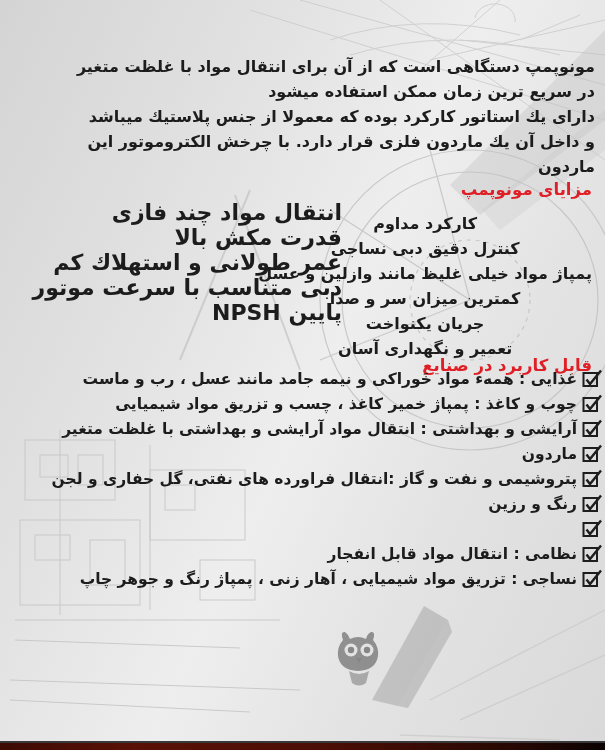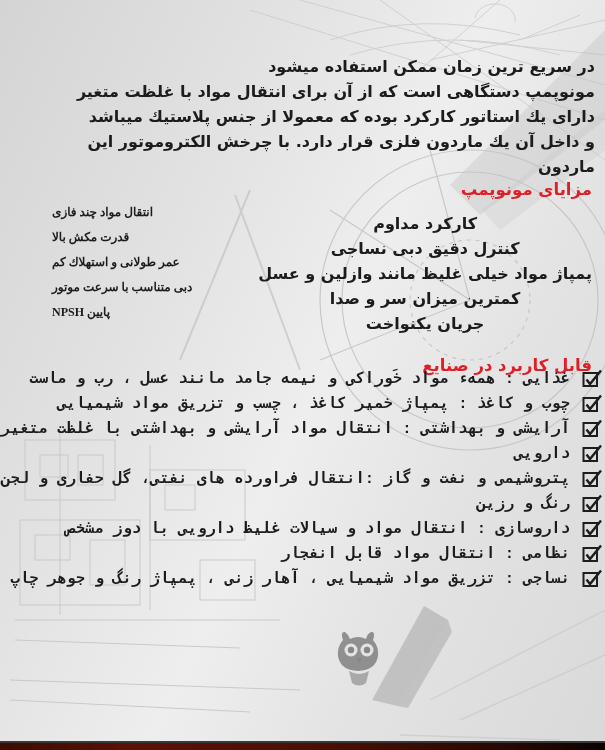--- a/index.html
+++ b/index.html
@@ -27,31 +27,30 @@
   }
   .heading-1{top:177px;}
   .heading-2{top:353px;}
   .adv-primary{
     position:absolute;top:211px;right:13px;
     text-align:center;font-size:16px;line-height:25px;
     white-space:nowrap;
   }
   .adv-secondary{
     position:absolute;top:200px;left:52px;width:290px;
-    text-align:left;font-size:12px;line-height:25px;
+    text-align:right;font-size:22px;line-height:25px;
     white-space:nowrap;
-    font-family:Liberation Serif, serif;
   }
   .checklist{
     position:absolute;top:366px;right:3px;left:10px;
     font-size:15.5px;
   }
   .check-row{
     display:flex;align-items:center;justify-content:flex-start;
-    height:25px;gap:12px;font-family:Liberation Mono, monospace;
+    height:25px;gap:5px;
   }
   .check-row .box{
     flex:0 0 auto;width:20px;height:19px;display:flex;align-items:center;justify-content:center;
   }
   .check-row .label{
     white-space:nowrap;letter-spacing:-0.3px;
   }
   .footer-line{
     position:absolute;left:0;right:0;bottom:7px;height:2px;
     background:#39393b;z-index:3;
@@ -127,34 +126,35 @@
       <circle cx="351" cy="650" r="3.2" fill="#2b2b2b"></circle>
       <circle cx="367" cy="650" r="3.2" fill="#2b2b2b"></circle>
       <path d="M356 658 l3 5 l3 -5 z" fill="#2b2b2b"></path>
       <path d="M349 671 q10 6 20 0 l-3 12 q-7 5 -14 0 z" fill="#3d3d3d" opacity="0.7"></path>
     </g>
   </svg>
 
   <div class="content">
 
     <div class="intro">
+      <div>مونوپمپ دستگاهی است که از آن برای انتقال مواد با غلظت متغیر</div>
       <div>در سریع ترین زمان ممکن استفاده میشود</div>
-      <div>مونوپمپ دستگاهی است که از آن برای انتقال مواد با غلظت متغیر</div>
       <div>دارای یك استاتور کارکرد بوده که معمولا از جنس پلاستیك میباشد</div>
       <div>و داخل آن یك ماردون فلزی قرار دارد. با چرخش الکتروموتور این ماردون</div>
     </div>
 
     <div class="red-heading heading-1" style="color:#e01e25">مزایای مونوپمپ</div>
 
     <div class="adv-primary">
       <div>کارکرد مداوم</div>
       <div>کنترل دقیق دبی نساجی</div>
       <div>پمپاژ مواد خیلی غلیظ مانند وازلین و عسل</div>
       <div>کمترین میزان سر و صدا</div>
       <div>جریان یکنواخت</div>
+      <div>تعمیر و نگهداری آسان</div>
     </div>
 
     <div class="adv-secondary">
       <div>انتقال مواد چند فازی</div>
       <div>قدرت مکش بالا</div>
       <div>عمر طولانی و استهلاك کم</div>
       <div>دبی متناسب با سرعت موتور</div>
       <div>پایین NPSH</div>
     </div>
 
@@ -189,21 +189,21 @@
           </span>
         <span class="label">آرایشی و بهداشتی : انتقال مواد آرایشی و بهداشتی با غلظت متغیر</span>
       </div>
       <div class="check-row">
         <span class="box">
             <svg width="20" height="19" viewBox="0 0 20 19">
               <rect x="1.5" y="4" width="13.5" height="13" fill="none" stroke="#1d1d1d" stroke-width="2"></rect>
               <polyline points="4.5,10.5 8,15 19,1.5" fill="none" stroke="#1d1d1d" stroke-width="2.4"></polyline>
             </svg>
           </span>
-        <span class="label">دارویی</span>
+        <span class="label">ماردون</span>
       </div>
       <div class="check-row">
         <span class="box">
             <svg width="20" height="19" viewBox="0 0 20 19">
               <rect x="1.5" y="4" width="13.5" height="13" fill="none" stroke="#1d1d1d" stroke-width="2"></rect>
               <polyline points="4.5,10.5 8,15 19,1.5" fill="none" stroke="#1d1d1d" stroke-width="2.4"></polyline>
             </svg>
           </span>
         <span class="label">پتروشیمی و نفت و گاز :انتقال فراورده های نفتی، گل حفاری و لجن</span>
       </div>
@@ -216,21 +216,20 @@
           </span>
         <span class="label">رنگ و رزین</span>
       </div>
       <div class="check-row">
         <span class="box">
             <svg width="20" height="19" viewBox="0 0 20 19">
               <rect x="1.5" y="4" width="13.5" height="13" fill="none" stroke="#1d1d1d" stroke-width="2"></rect>
               <polyline points="4.5,10.5 8,15 19,1.5" fill="none" stroke="#1d1d1d" stroke-width="2.4"></polyline>
             </svg>
           </span>
-        <span class="label">داروسازی : انتقال مواد و سیالات غلیظ دارویی با دوز مشخص</span>
       </div>
       <div class="check-row">
         <span class="box">
             <svg width="20" height="19" viewBox="0 0 20 19">
               <rect x="1.5" y="4" width="13.5" height="13" fill="none" stroke="#1d1d1d" stroke-width="2"></rect>
               <polyline points="4.5,10.5 8,15 19,1.5" fill="none" stroke="#1d1d1d" stroke-width="2.4"></polyline>
             </svg>
           </span>
         <span class="label">نظامی : انتقال مواد قابل انفجار</span>
       </div>

